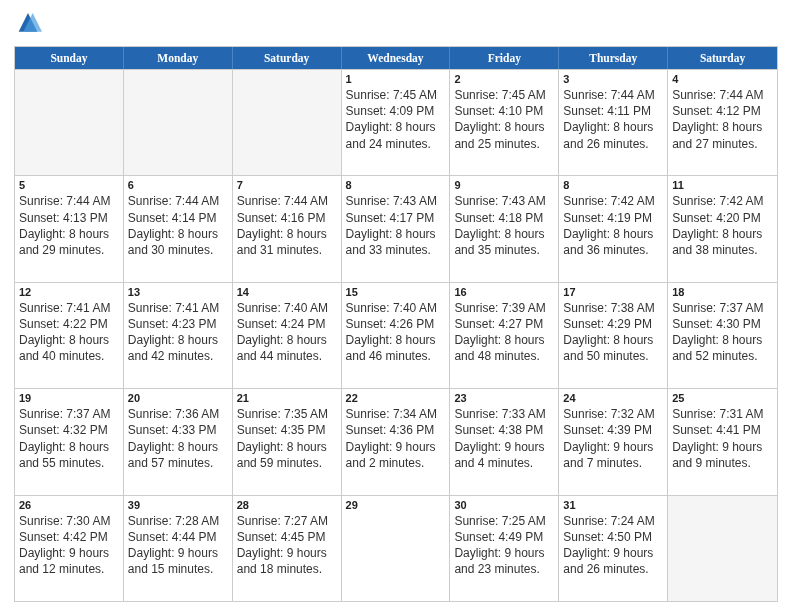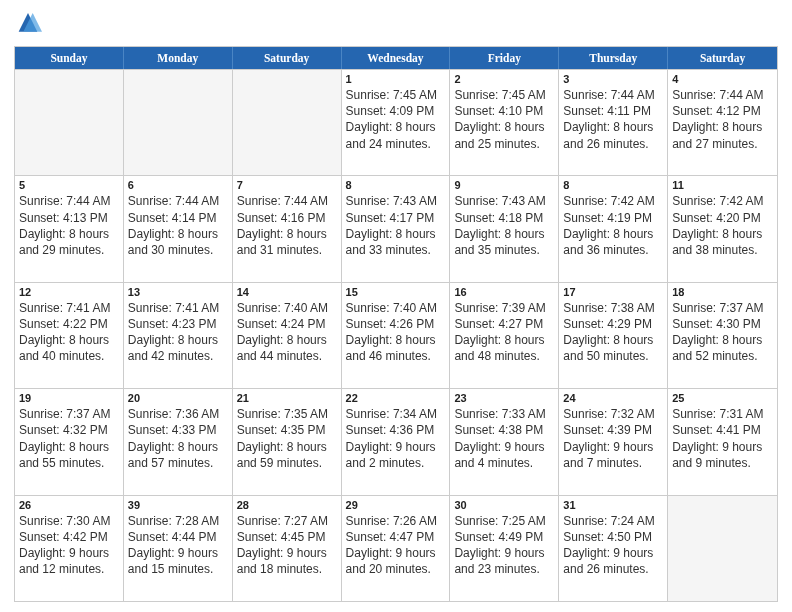--- a/index.html
+++ b/index.html
@@ -261,21 +261,20 @@
           <div class="cal-cell">
             <div class="day-number">39</div>
             <div class="day-info">Sunrise: 7:28 AM<br>Sunset: 4:44 PM<br>Daylight: 9 hours and 15 minutes.</div>
           </div>
           <div class="cal-cell">
             <div class="day-number">28</div>
             <div class="day-info">Sunrise: 7:27 AM<br>Sunset: 4:45 PM<br>Daylight: 9 hours and 18 minutes.</div>
           </div>
           <div class="cal-cell">
             <div class="day-number">29</div>
-            <div class="day-info">Sunrise: 7:26 AM<br>Sunset: 4:47 PM<br>Daylight: 9 hours and 20 minutes.</div>
           </div>
           <div class="cal-cell">
             <div class="day-number">30</div>
             <div class="day-info">Sunrise: 7:25 AM<br>Sunset: 4:49 PM<br>Daylight: 9 hours and 23 minutes.</div>
           </div>
           <div class="cal-cell">
             <div class="day-number">31</div>
             <div class="day-info">Sunrise: 7:24 AM<br>Sunset: 4:50 PM<br>Daylight: 9 hours and 26 minutes.</div>
           </div>
           <div class="cal-cell empty"></div>

